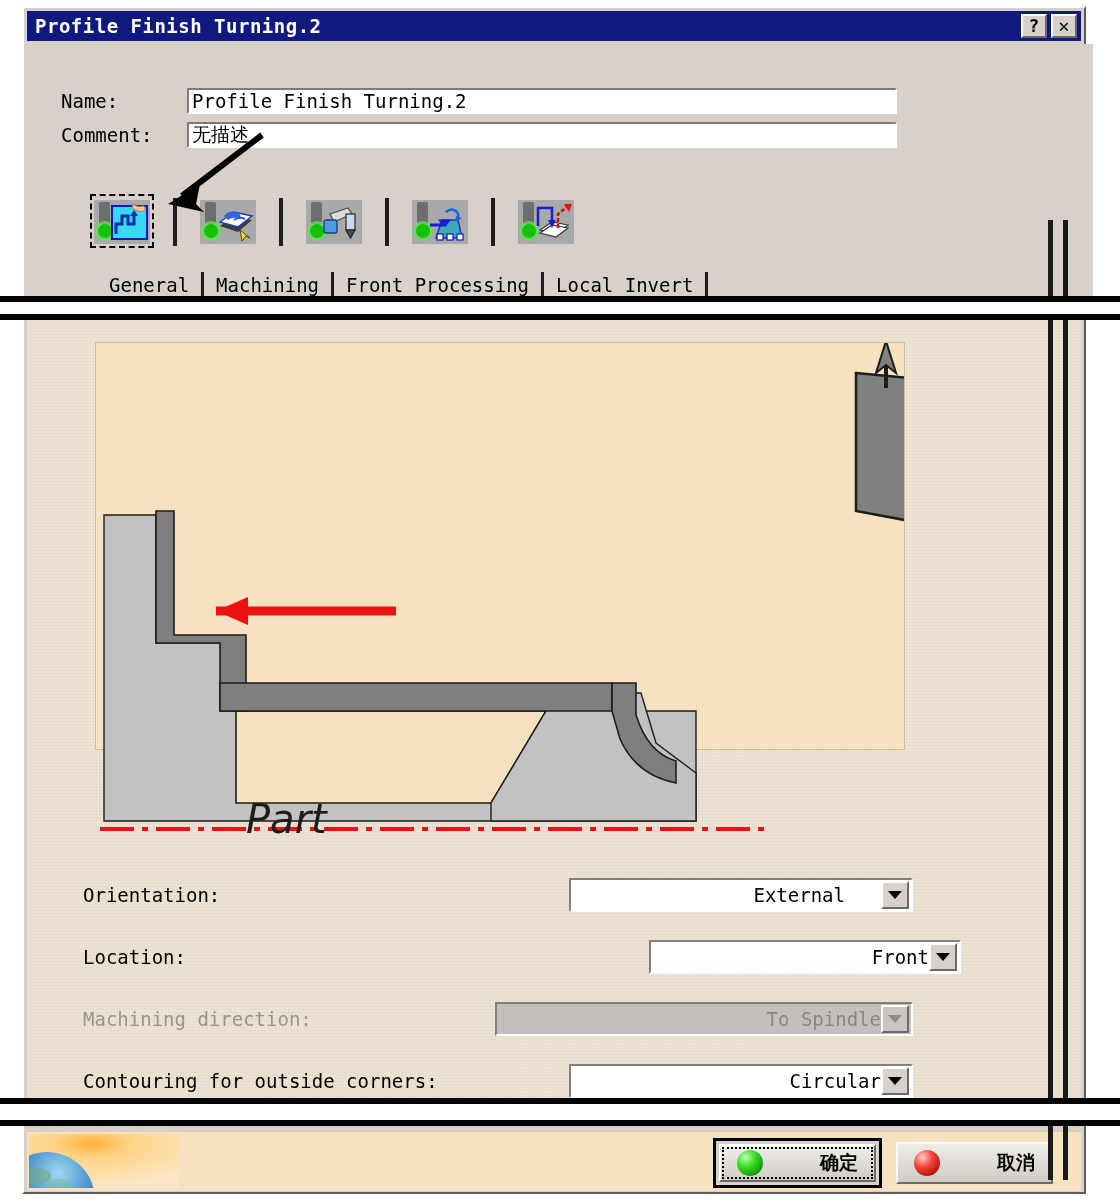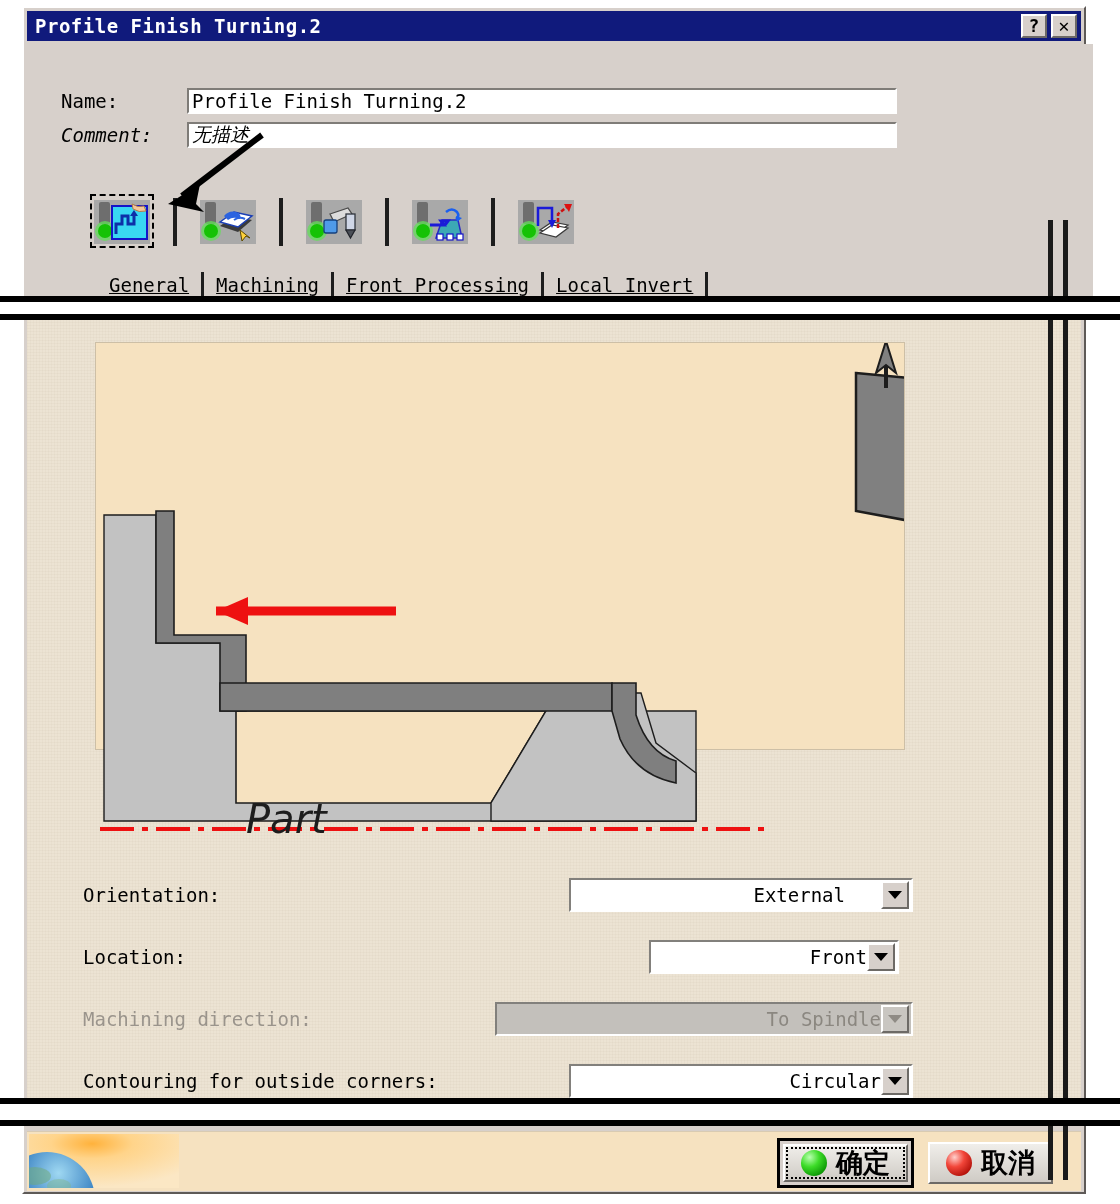--- a/index.html
+++ b/index.html
@@ -88,21 +88,21 @@
     position: absolute; left: 12px; top: 0; width: 1054px; height: 262px;
     background: #d7d0cb;
   }
 
   
   .field-row {
     position: absolute; left: 0; width: 1054px; height: 30px;
     display: flex; align-items: center;
   }
   #row-name    { top: 42px; }
-  #row-comment { top: 76px; font-style: italic; }
+  #row-comment { top: 76px; }
   .field-label {
     width: 148px;
     padding-left: 22px;
     font-size: 19px;
     color: #000000;
     box-sizing: border-box;
     white-space: nowrap;
   }
   .text-input {
     height: 26px;
@@ -148,21 +148,20 @@
   #tab-strip {
     position: absolute; left: 0; top: 228px; width: 1054px;
     display: flex; align-items: center;
     padding-left: 58px;
     box-sizing: border-box;
   }
   .tab-item {
     font-size: 19px; color: #000000;
     padding: 2px 12px;
     white-space: nowrap;
-    text-decoration: underline;
   }
   .tab-sep {
     width: 3px; height: 26px; background: #1d1d1d;
   }
 
   
   #lower-pane {
     position: absolute; left: 0; top: 262px;
     width: 1054px; height: 800px;
     background:
@@ -231,21 +230,21 @@
   .combo.disabled .combo-arrow { background: #c9c6c1; }
   .tri {
     width: 0; height: 0;
     border-left: 7px solid transparent;
     border-right: 7px solid transparent;
     border-top: 8px solid #000000;
   }
   .combo.disabled .tri { border-top-color: #8f8b85; }
 
   #cmb-orientation { left: 534px; width: 344px; gap: 36px; }
-  #cmb-location    { left: 614px; width: 250px; }
+  #cmb-location    { left: 614px; width: 312px; }
   #cmb-direction   { left: 460px; width: 418px; }
   #cmb-contouring  { left: 534px; width: 344px; }
 
   
   #footer-pane {
     position: absolute; left: 0; top: 1087px;
     width: 1054px; height: 60px;
     background: #f6e2c0;
     border-top: 1px solid #d9cbb2;
     box-sizing: border-box;
@@ -265,23 +264,24 @@
     border: 2px solid #ffffff;
     border-right-color: #6d6a66;
     border-bottom-color: #6d6a66;
     box-sizing: border-box;
     display: flex; align-items: center; justify-content: center;
     gap: 9px;
     padding: 0 16px;
     cursor: default;
   }
   .dlg-btn .lbl {
-    font-size: 27px; font-weight: bold; color: #000000;
+    font-size: 19px; font-weight: bold; color: #000000;
     font-family: "DejaVu Sans", "Liberation Sans", sans-serif;
     white-space: nowrap;
+    margin-left: 48px;
   }
   #btn-ok-wrap {
     border: 3px solid #000000;
     padding: 3px;
     background: #d7d0cb;
     box-sizing: border-box;
   }
   #btn-ok {
     border-style: solid;
     border-color: #ffffff #6d6a66 #6d6a66 #ffffff;

